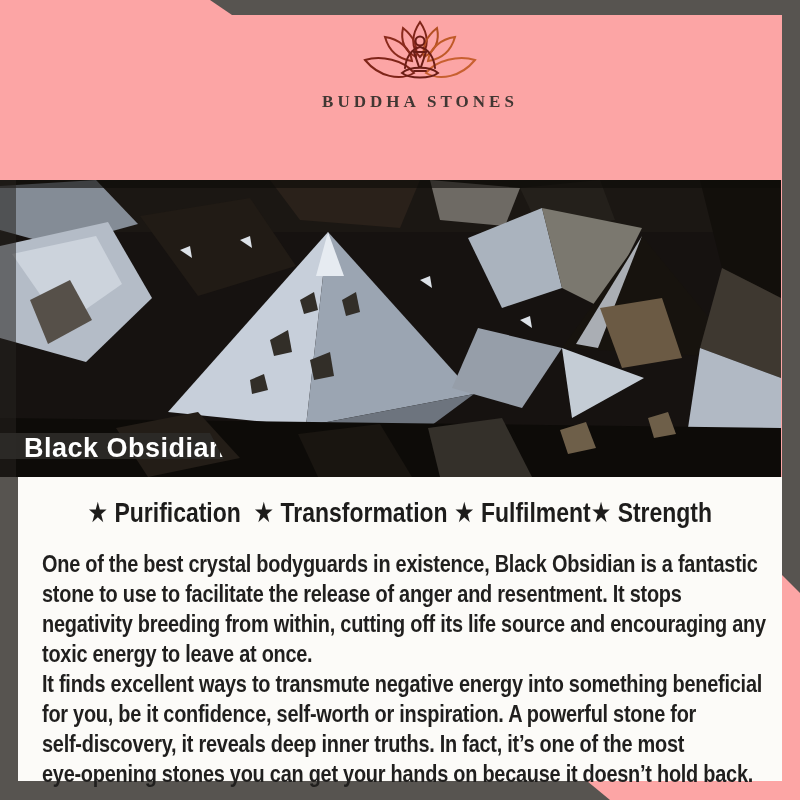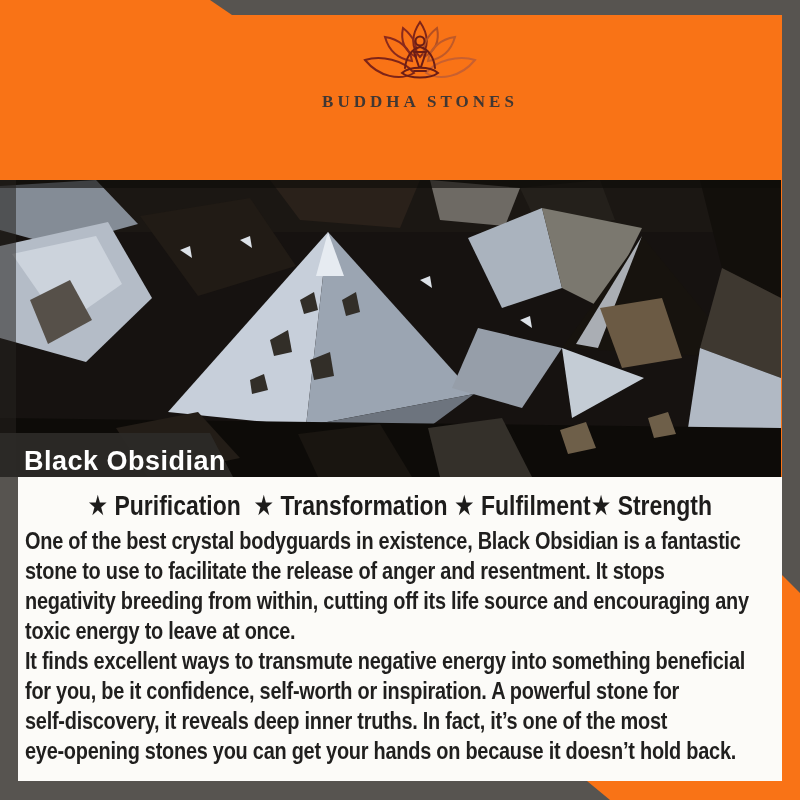--- a/index.html
+++ b/index.html
@@ -1,18 +1,18 @@
 <!DOCTYPE html>
 <html><head>
 <meta charset="utf-8">
 <style>
   html,body{margin:0;padding:0;}
   .page{
     position:relative;width:800px;height:800px;overflow:hidden;
-    background:#f97316;
+    background:#fca5a5;
     font-family:"Liberation Sans","DejaVu Sans",sans-serif;
   }
   
   .accent{position:absolute;background:#575450;}
   .top-accent{left:0;top:0;width:800px;height:15px;
     clip-path:polygon(210px 0,800px 0,800px 15px,232px 15px);}
   .right-accent{left:782px;top:0;width:18px;height:593px;
     clip-path:polygon(0 0,18px 0,18px 593px,0 575px);}
   .left-accent{left:0;top:475px;width:18px;height:325px;}
   .bottom-accent{left:0;top:781px;width:610px;height:19px;
@@ -31,40 +31,40 @@
   }
   .title-bar .title{
     font-size:38px;font-weight:bold;color:#2b2b29;white-space:pre;
     transform:scaleX(0.84);transform-origin:center;letter-spacing:-0.5px;
   }
   
   .photo{position:absolute;left:0;top:180px;width:781px;height:297px;}
   .photo svg{display:block;}
   
   .caption{
-    position:absolute;left:0;top:433px;width:233px;height:44px;
+    position:absolute;left:0;top:433px;width:233px;height:26px;
     background:rgba(44,42,39,0.95);
     clip-path:polygon(0 0,210px 0,233px 44px,0 44px);
-    display:flex;align-items:flex-end;
+    display:flex;align-items:flex-start;
   }
   .caption .caption-text{
     padding-left:24px;color:#ffffff;font-size:27px;font-weight:bold;
     letter-spacing:0.5px;white-space:pre;
   }
   
   .panel{
     position:absolute;left:18px;top:477px;width:764px;height:304px;
     background:#fcfbf8;
   }
-  .features-row{margin-top:12px;text-align:center;}
+  .features-row{margin-top:19px;text-align:center;}
   .features-line{
     display:inline-block;font-size:28px;font-weight:bold;color:#1d1c1b;
     white-space:pre;transform:scaleX(0.82);transform-origin:center;
   }
-  .body-text{margin-top:4px;padding-left:7px;}
+  .body-text{margin-top:20px;padding-left:24px;}
   .body-text .text-line{
     font-size:24px;font-weight:bold;color:#201f1e;line-height:30px;
     white-space:pre;transform:scaleX(0.83);transform-origin:left center;
     letter-spacing:-0.3px;
   }
 </style>
 </head>
 <body>
 
 <div class="page">

